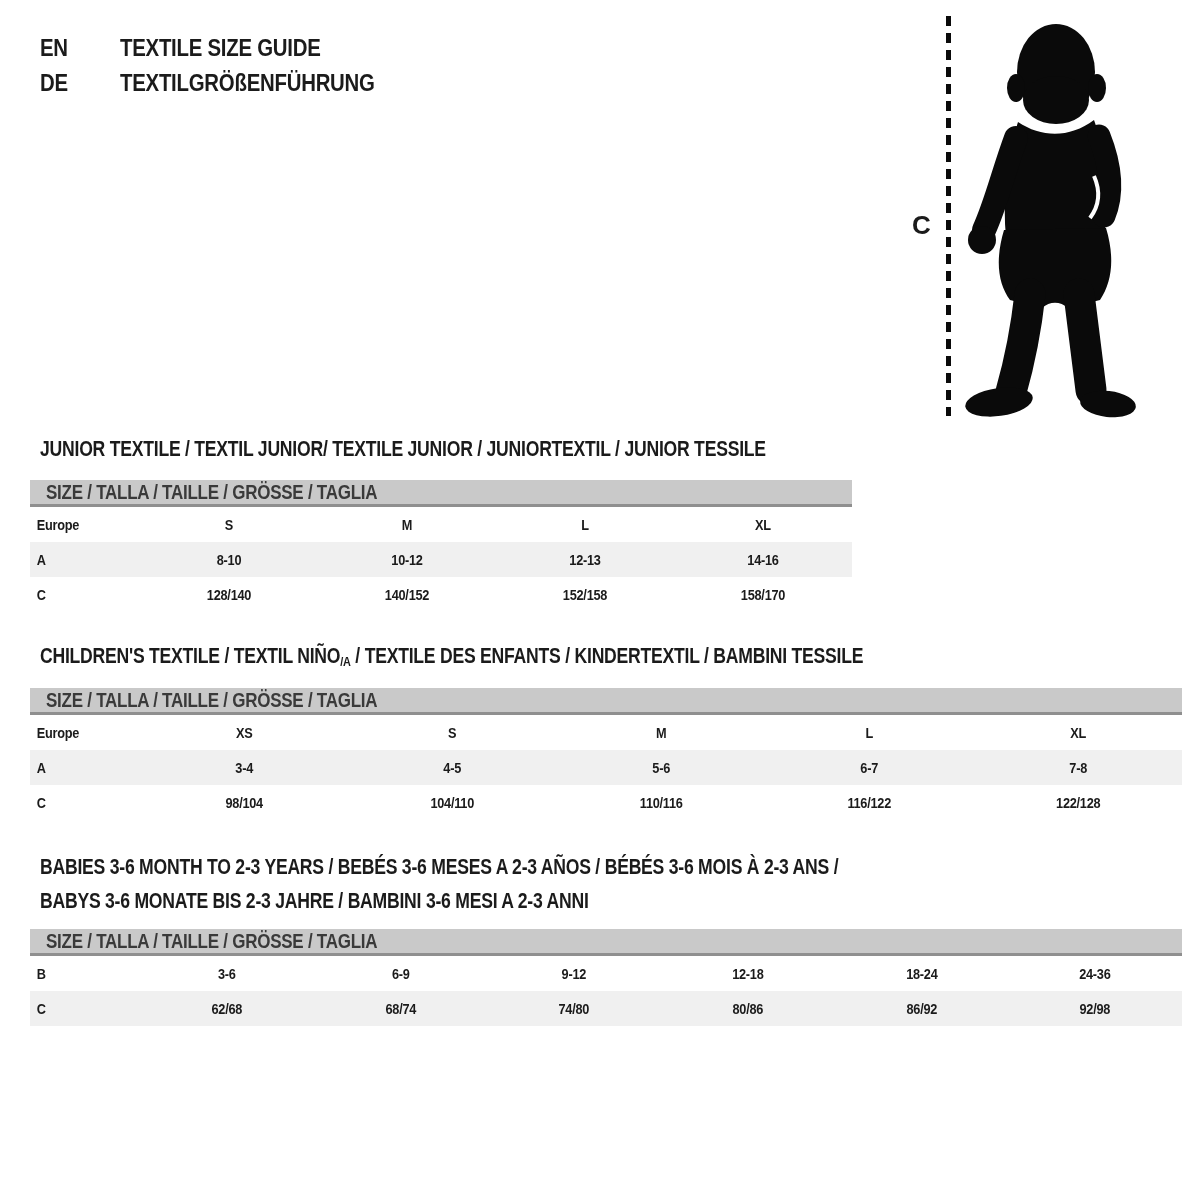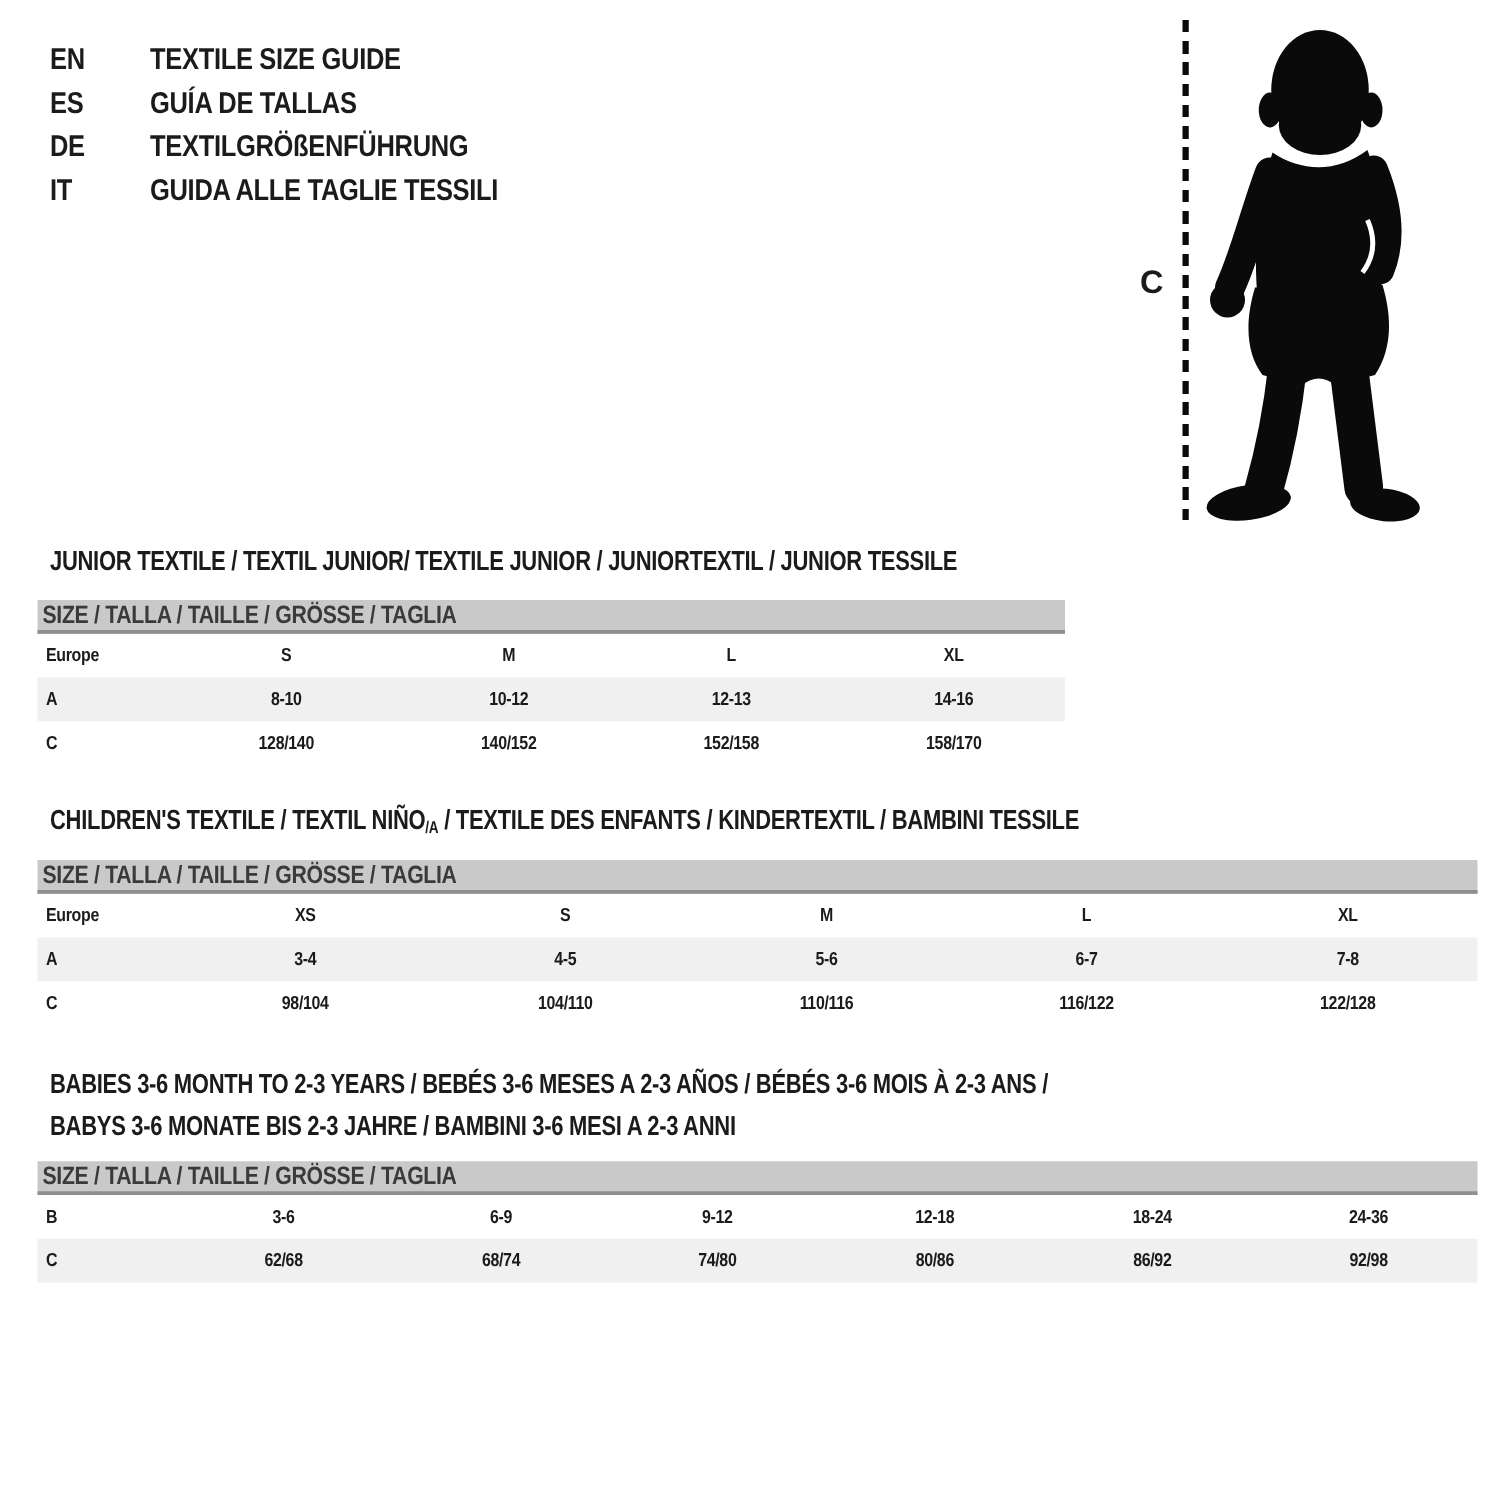--- a/index.html
+++ b/index.html
@@ -29,21 +29,21 @@
   .title-children{left:40px;top:639px;}
   .title-babies{left:40px;top:850px;}
   .sub{font-size:0.62em;vertical-align:-0.25em;}
 
   
   .table{position:absolute;}
   .table-junior{left:30px;top:480px;width:822px;}
   .table-children{left:30px;top:688px;width:1152px;}
   .table-babies{left:30px;top:929px;width:1152px;}
   .size-bar{height:27px;background:var(--bar-bg);border-bottom:3px solid var(--bar-border);
-    display:flex;align-items:center;padding-left:4px;}
+    display:flex;align-items:center;padding-left:16px;}
   .bar-text{font-size:20px;font-weight:bold;color:var(--bar-text);letter-spacing:-0.3px;
     display:inline-block;transform:scaleX(0.85);transform-origin:0 50%;white-space:nowrap;}
   .trow{display:flex;height:35px;align-items:center;font-size:15px;font-weight:bold;letter-spacing:-0.3px;}
   .trow.shade{background:var(--row-shade);}
   .tlabel{width:110px;padding-left:8px;transform:scaleX(0.85);transform-origin:0 50%;}
   .tcell{flex:1;text-align:center;transform:scaleX(0.85);}
 
   
   .legend{position:absolute;left:40px;top:1066px;}
   .legend-line{font-size:21px;font-weight:bold;line-height:35px;letter-spacing:-0.3px;
@@ -53,30 +53,22 @@
 <body>
 
 <div class="page">
 
   <div class="lang-list">
     <div class="lang-row">
       <span class="lang-code"><span class="cx">EN</span></span>
       <span class="cx">TEXTILE SIZE GUIDE</span>
     </div>
     <div class="lang-row">
-      <span class="lang-code"><span class="cx">ES</span></span>
-      <span class="cx">GUÍA DE TALLAS</span>
-    </div>
-    <div class="lang-row">
       <span class="lang-code"><span class="cx">DE</span></span>
       <span class="cx">TEXTILGRÖßENFÜHRUNG</span>
-    </div>
-    <div class="lang-row">
-      <span class="lang-code"><span class="cx">IT</span></span>
-      <span class="cx">GUIDA ALLE TAGLIE TESSILI</span>
     </div>
   </div>
 
   <div class="dash-line"></div>
   <div class="measure-label">C</div>
   <svg class="figure-svg" viewBox="0 0 195 406" aria-hidden="true">
     <g fill="#0a0a0a" stroke="#0a0a0a">
 
       <ellipse cx="98" cy="58" rx="39" ry="48" stroke="none"></ellipse>
       <ellipse cx="58" cy="74" rx="9" ry="14" stroke="none"></ellipse>

